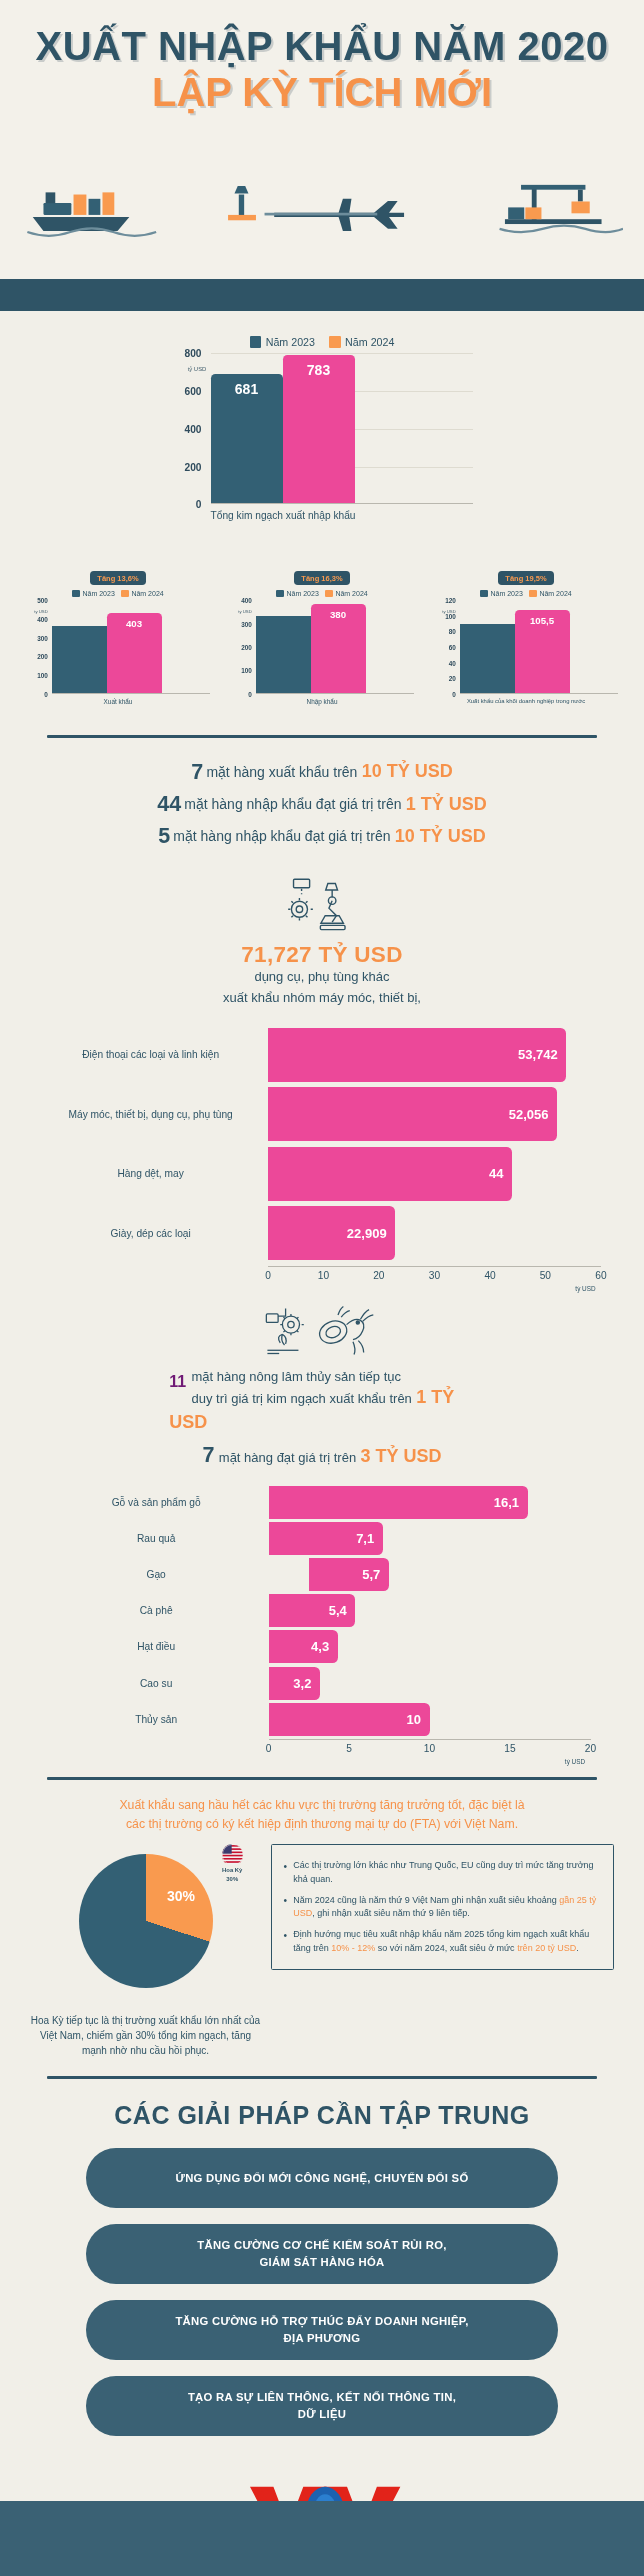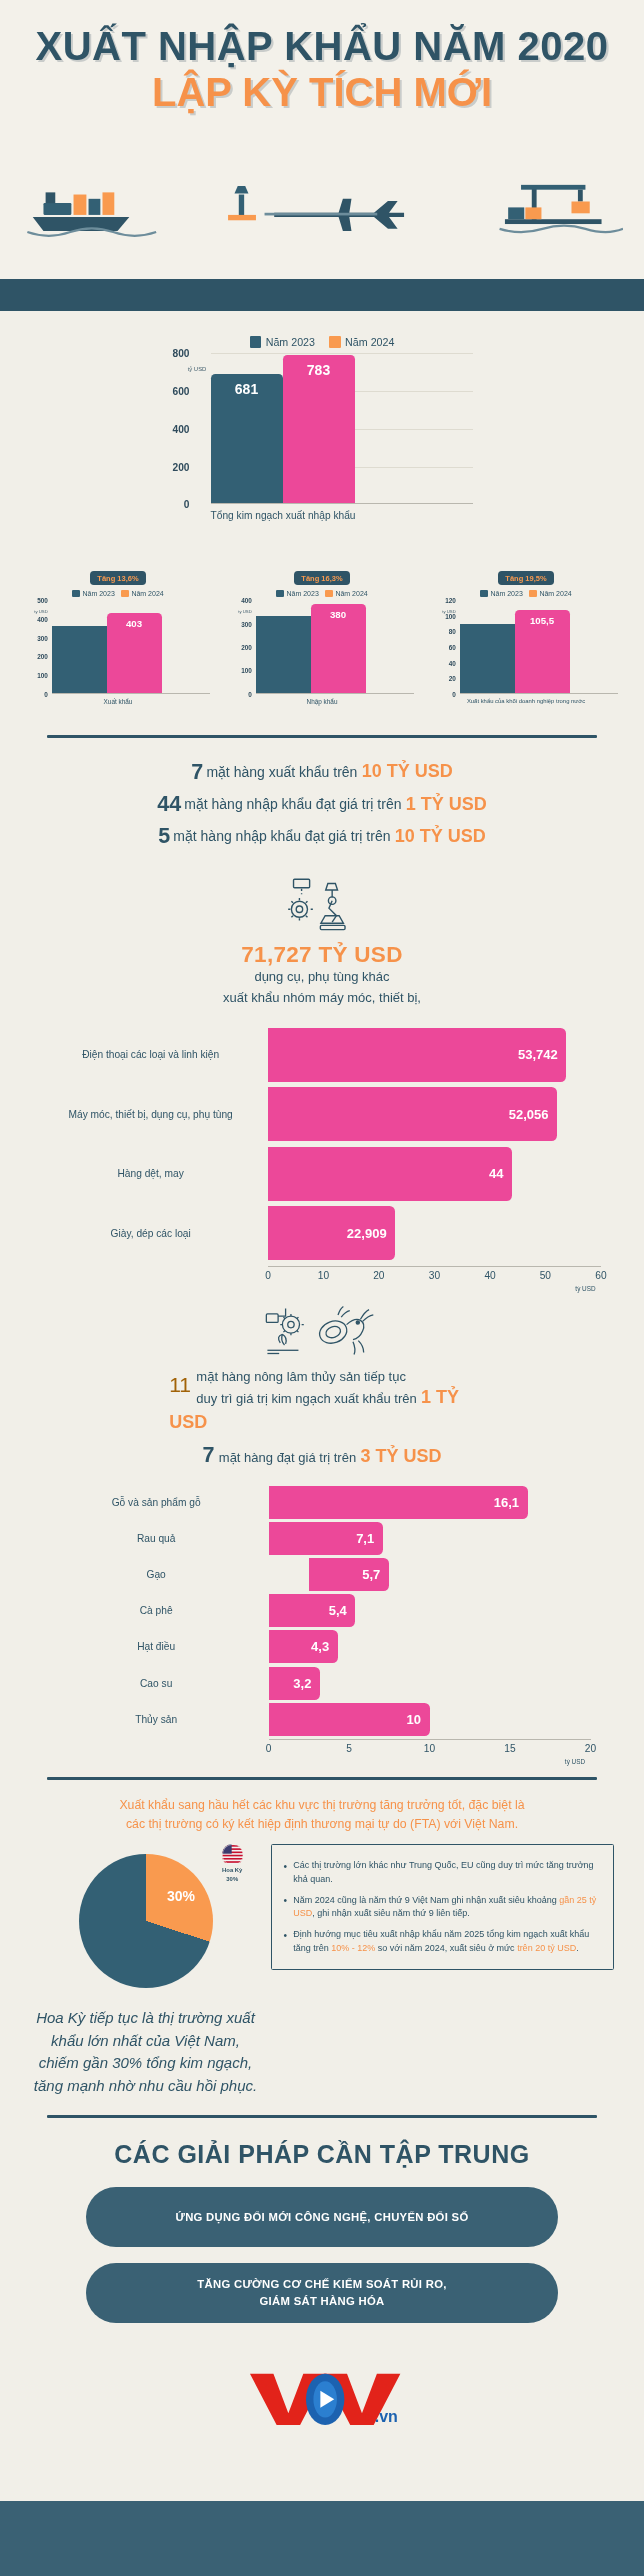--- a/index.html
+++ b/index.html
@@ -43,21 +43,21 @@
   
   .big-chart-wrap { padding:25px 0 5.4px 0; }
   .legend { display:flex; justify-content:center; gap:14px; align-items:center; margin-bottom:5.4px; }
   .legend-item { display:flex; align-items:center; gap:4.3px; font-size:10.7px; color:#2f5466; }
   .sw { width:11.8px; height:11.8px; border-radius:1.1px; }
   .sw.navy { background:#336074; }
   .sw.orange { background:#f99a4f; }
 
   .vchart { position:relative; width:301px; margin:0 auto; height:177px; }
   .vchart .yaxis { position:absolute; left:0; top:0; width:38px; height:151px; }
-  .vchart .ytick { position:absolute; right:20px; font-size:10.2px; font-weight:bold; color:#2f4b5c; transform:translateY(-50%); }
+  .vchart .ytick { position:absolute; right:8px; font-size:10.2px; font-weight:bold; color:#2f4b5c; transform:translateY(-50%); }
   .vchart .yunit { position:absolute; right:3.2px; font-size:5.9px; color:#44606f; }
   .vchart .plot { position:absolute; left:39px; right:0; top:0; height:151px; border-bottom:0.8px solid #b9b7ae; }
   .vchart .grid { position:absolute; left:0; right:0; border-top:0.5px solid #dedbd0; }
   .bars { position:absolute; left:0; bottom:0; width:100%; height:100%; display:flex; align-items:flex-end; justify-content:flex-start; }
   .bar { position:relative; border-radius:4.3px 4.3px 0 0; display:flex; justify-content:center; }
   .bar .val { color:#fff; font-size:14px; font-weight:bold; margin-top:6.4px; }
   .bar.navy { background:#336074; }
   .bar.orange { background:#ec4899;margin-top:24px; }
   .vchart .xlabel { position:absolute; left:39px; right:0; top:157px; text-align:center; font-size:10.2px; color:#2f5466; }
 
@@ -111,21 +111,21 @@
   .pie-col { width:231px; text-align:center; position:relative; }
   .pie {
     width:134px; height:134px; border-radius:50%;
     margin:9.7px auto 0 auto;
     background:conic-gradient(#f99a4f 0deg 108deg, #336074 108deg 360deg);
   }
   .pie-pct { position:absolute; top:44px; left:137px; font-size:14px; font-weight:bold; color:#fff; }
   .flag-wrap { position:absolute; top:0px; right:18px; text-align:center; }
   .flag { width:21.5px; height:21.5px; border-radius:50%; overflow:hidden; margin:0 auto; }
   .flag-label { font-size:5.9px; font-weight:bold; color:#2f5466; margin-top:1.6px; line-height:1.2; }
-  .pie-caption { font-size:15px; color:#2f5466; line-height:1.5; margin-top:19px;font-style:italic; }
+  .pie-caption { font-size:10px; color:#2f5466; line-height:1.5; margin-top:25px; }
   .notebox { flex:1; border:1.1px solid #2f5466; border-radius:1.6px; padding:14px 14px 14px 9.7px; }
   .notebox ul { list-style:none; }
   .notebox li { position:relative; padding-left:11.8px; font-size:9px; color:#2f5466; line-height:1.5; margin-bottom:7.5px; }
   .notebox li:last-child { margin-bottom:0; }
   .notebox li:before { content:"•"; position:absolute; left:2.1px; top:-0.5px; font-size:10.2px; color:#2f5466; }
   .notebox .hl { color:#f6924a; }
 
   
   .sol-title { text-align:center; font-size:25px; font-weight:bold; color:#2f5466; letter-spacing:0.5px; padding:22.5px 0 18px 0; }
   .pill {
@@ -430,21 +430,21 @@
 
       <ellipse cx="135" cy="58" rx="26" ry="20" transform="rotate(-20 135 58)"></ellipse>
       <ellipse cx="135" cy="58" rx="14" ry="10" transform="rotate(-20 135 58)"></ellipse>
       <path d="M160 44 q16 -14 26 -8 q10 6 4 20 q-6 14 -18 16"></path>
       <circle cx="181" cy="40" r="3" fill="#2f5466"></circle>
       <path d="M186 34 q8 -14 16 -18 M190 38 q10 -10 20 -12"></path>
       <path d="M172 76 q6 14 2 24 M182 74 q10 10 10 22"></path>
       <path d="M150 30 q8 -10 16 -12 M144 26 q4 -12 10 -16"></path>
     </svg>
     <div style="font-size:13px;color:#2f5466;line-height:1.35;display:inline-block;text-align:left;">
-      <span class="num" style="font-size:21px;font-weight:normal;color:#a16207;float:left;margin:3.2px 5.4px 0 0;">11</span>
+      <span class="num" style="font-size:16px;font-weight:bold;color:#701a75;float:left;margin:3.2px 5.4px 0 0;">11</span>
       <div><span>mặt hàng nông lâm thủy sản tiếp tục</span></div>
       <div><span>duy trì giá trị kim ngạch xuất khẩu trên</span><span class="hl" style="font-size:18px;font-weight:bold;color:#f6924a;margin-left:4.3px;">1 TỶ USD</span></div>
     </div>
     <div style="clear:both;font-size:13px;color:#2f5466;margin-top:8.6px;">
       <span class="num" style="font-size:21.5px;font-weight:bold;color:#2f5466;margin-right:4.3px;">7</span><span>mặt hàng đạt giá trị trên</span><span class="hl" style="font-size:18px;font-weight:bold;color:#f6924a;margin-left:4.3px;">3 TỶ USD</span>
     </div>
   </div>
 
   <div class="hchart" style="width:537px;margin-top:15px;">
     <div class="hrow" style="margin-bottom:3.2px;">
@@ -559,20 +559,28 @@
 
   <div class="sol-title">CÁC GIẢI PHÁP CẦN TẬP TRUNG</div>
 
   <div class="pill">
     <span>ỨNG DỤNG ĐỔI MỚI CÔNG NGHỆ, CHUYỂN ĐỔI SỐ</span>
   </div>
   <div class="pill">
     <span style="white-space:pre-line;">TĂNG CƯỜNG CƠ CHẾ KIỂM SOÁT RỦI RO,
 GIÁM SÁT HÀNG HÓA</span>
   </div>
+  <div class="pill">
+    <span style="white-space:pre-line;">TĂNG CƯỜNG HỖ TRỢ THÚC ĐẨY DOANH NGHIỆP,
+ĐỊA PHƯƠNG</span>
+  </div>
+  <div class="pill">
+    <span style="white-space:pre-line;">TẠO RA SỰ LIÊN THÔNG, KẾT NỐI THÔNG TIN,
+DỮ LIỆU</span>
+  </div>
 
   <div class="footer-logo">
     <svg width="161" height="64" viewBox="0 0 300 120">
       <path d="M14 22 h44 l28 74 l28 -74 h44 l-50 96 h-44 z" fill="#e2231a"></path>
       <path d="M152 22 h44 l28 74 l28 -74 h44 l-50 96 h-44 z" fill="#e2231a"></path>
       <ellipse cx="155" cy="70" rx="36" ry="48" fill="#1c62b0"></ellipse>
       <ellipse cx="155" cy="70" rx="22" ry="34" fill="#2b7fd0"></ellipse>
       <path d="M146 54 l26 16 l-26 16 z" fill="#ffffff"></path>
       <path d="M230 96 l14 8 l-14 8 z" fill="#e2231a"></path>
       <text x="248" y="112" font-family="Liberation Sans, sans-serif" font-size="30" font-weight="bold" fill="#1c62b0">.vn</text>

